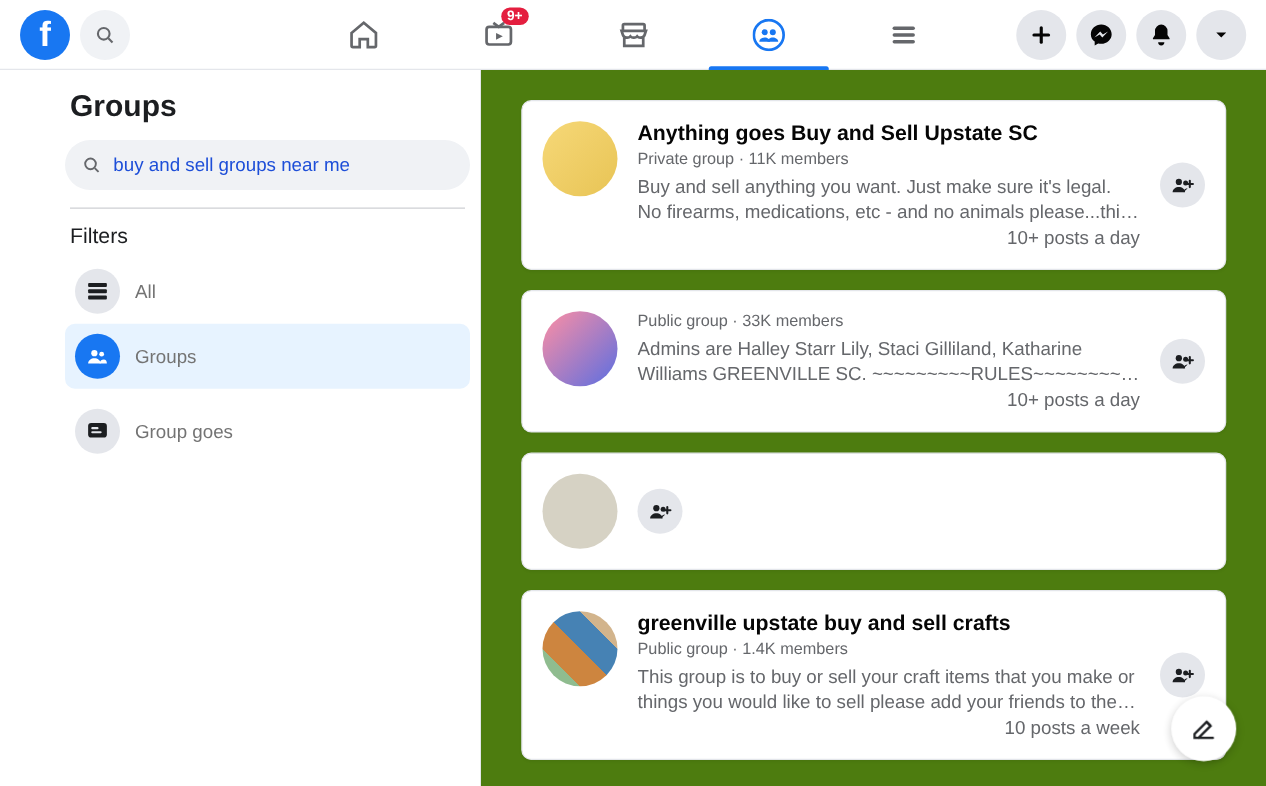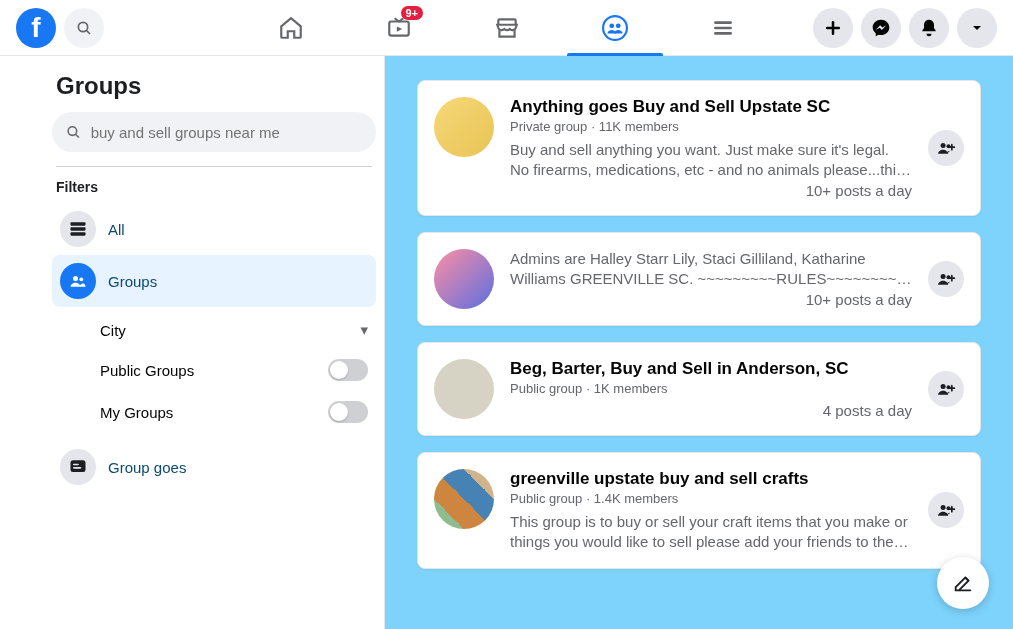--- a/index.html
+++ b/index.html
@@ -12,34 +12,34 @@
   .nav-tab { width: 100px; height: 56px; display: flex; align-items: center; justify-content: center; color: #65676b; cursor: pointer; position: relative; }
   .nav-tab.active { color: #1877f2; }
   .nav-tab.active::after { content: ""; position: absolute; bottom: 0; left: 2px; right: 2px; height: 3px; background: #1877f2; border-radius: 2px 2px 0 0; }
   .badge { position: absolute; top: 6px; left: 52px; background: #e41e3f; color: #fff; font-size: 11px; font-weight: bold; padding: 1px 5px; border-radius: 9px; }
   .header-right { margin-left: auto; display: flex; align-items: center; gap: 8px; }
   .hdr-btn { width: 40px; height: 40px; border-radius: 50%; background: #e4e6eb; display: flex; align-items: center; justify-content: center; color: #050505; cursor: pointer; }
   .container { display: flex; height: calc(629px - 56px); }
   .sidebar { width: 348px; padding: 16px 8px 0 16px; overflow-y: auto; margin-left: 36px; }
   .page-title { font-size: 24px; font-weight: bold; margin-bottom: 12px; padding: 0 4px; }
   .search-box { background: #f0f2f5; border-radius: 50px; height: 40px; display: flex; align-items: center; padding: 0 14px; gap: 10px; margin-bottom: 14px; }
-  .search-box input { border: none; background: transparent; outline: none; font-size: 15px; width: 100%; color: #737373; }
+  .search-box input { border: none; background: transparent; outline: none; font-size: 15px; width: 100%; color: #1d4ed8; }
   .divider { height: 1px; background: #ced0d4; margin: 0 4px 12px; }
-  .filters-title { font-weight: 700; font-size: 14px; padding: 0 4px 8px; }
+  .filters-title { font-weight: 400; font-size: 17px; padding: 0 4px 8px; }
   .filter-row { display: flex; align-items: center; gap: 12px; padding: 8px; border-radius: 8px; cursor: pointer; }
   .filter-row.active { background: #e7f3ff; }
   .filter-icon { width: 36px; height: 36px; border-radius: 50%; background: #e4e6eb; display: flex; align-items: center; justify-content: center; flex-shrink: 0; color: #1c1e21; }
   .filter-row.active .filter-icon { background: #1877f2; color: #fff; }
-  .filter-label { font-size: 15px; color: #0c4a6e; font-weight: 500; }
+  .filter-label { font-size: 15px; color: #737373; font-weight: 500; }
   .sub-filters { padding-left: 48px; margin-top: 4px; }
   .sub-row { display: flex; align-items: center; justify-content: space-between; padding: 10px 8px 10px 0; cursor: pointer; font-size: 15px; color: #050505; }
   .chev { color: #65676b; }
   .toggle { width: 40px; height: 22px; border-radius: 12px; background: #ced0d4; position: relative; cursor: pointer; }
   .toggle::after { content: ""; position: absolute; width: 18px; height: 18px; border-radius: 50%; background: #fff; top: 2px; left: 2px; box-shadow: 0 1px 2px rgba(0,0,0,.2); }
-  .main { flex: 1; padding: 24px 32px; overflow-y: auto; background: #7dd3fc; border-left: 1px solid #e4e6eb; }
+  .main { flex: 1; padding: 24px 32px; overflow-y: auto; background: #4d7c0f; border-left: 1px solid #e4e6eb; }
   .card { background: #fff; border: 1px solid #e4e6eb; border-radius: 8px; padding: 16px; margin-bottom: 16px; display: flex; gap: 16px; box-shadow: 0 1px 2px rgba(0,0,0,.05); }
   .avatar { width: 60px; height: 60px; border-radius: 50%; flex-shrink: 0; display: flex; align-items: center; justify-content: center; font-size: 10px; text-align: center; overflow: hidden; }
   .card-body { flex: 1; min-width: 0; }
   .card-title { font-weight: 600; font-size: 17px; color: #050505; margin-bottom: 2px; }
   .card-meta { font-size: 13px; color: #65676b; margin-bottom: 6px; }
   .card-desc { font-size: 15px; color: #65676b; line-height: 1.33; display: -webkit-box; -webkit-line-clamp: 2; -webkit-box-orient: vertical; overflow: hidden; }
   .card-activity { font-size: 15px; color: #65676b; margin-top: 2px; text-align: right; }
   .join-btn { width: 36px; height: 36px; border-radius: 50%; background: #e4e6eb; display: flex; align-items: center; justify-content: center; flex-shrink: 0; cursor: pointer; align-self: center; color: #1c1e21; }
   .fab { position: fixed; bottom: 20px; right: 24px; width: 52px; height: 52px; border-radius: 50%; background: #fff; box-shadow: 0 2px 8px rgba(0,0,0,.2); display: flex; align-items: center; justify-content: center; cursor: pointer; color: #1c1e21; }
   svg { display: block; }
@@ -149,34 +149,20 @@
           <svg width="20" height="20" viewBox="0 0 24 24" fill="currentColor">
             <circle cx="9" cy="9" r="3"></circle>
             <circle cx="16" cy="10" r="2.3"></circle>
             <path d="M3 19c0-3 3-5 6-5s6 2 6 5"></path>
             <path d="M14 19c0-2.5 2-4 4-4s3 1.5 3 4"></path>
           </svg>
         </div>
       <span class="filter-label">Groups</span>
     </div>
 
-    <div class="sub-filters">
-      <div class="sub-row">
-        <span>City</span>
-        <span class="chev">▾</span>
-      </div>
-      <div class="sub-row">
-        <span>Public Groups</span>
-        <div class="toggle"></div>
-      </div>
-      <div class="sub-row">
-        <span>My Groups</span>
-        <div class="toggle"></div>
-      </div>
-    </div>
 
     <div class="filter-row" style="margin-top:8px">
       <div class="filter-icon">
           <svg width="20" height="20" viewBox="0 0 24 24" fill="currentColor">
             <rect x="3" y="4" width="18" height="14" rx="3"></rect>
             <rect x="6" y="8" width="7" height="2" rx="1" fill="#e4e6eb"></rect>
             <rect x="6" y="12" width="10" height="2" rx="1" fill="#e4e6eb"></rect>
           </svg>
         </div>
       <span class="filter-label">Group goes</span>
@@ -198,57 +184,53 @@
             <circle cx="15" cy="10" r="2.4"></circle>
             <path d="M2.5 19c0-3 3-5 6-5s6 2 6 5"></path>
             <path d="M13 19c0-2.3 2-3.8 4-3.8"></path>
             <path d="M19 8v6M16 11h6" stroke="currentColor" stroke-width="2" stroke-linecap="round" fill="none"></path>
           </svg>
     </div>
       </div>
       <div class="card">
     <div class="avatar" style="background:linear-gradient(135deg,#ff8fa3,#5b6ee1)"></div>
     <div class="card-body">
+      <div class="card-meta">Public group · 33K members</div>
       <div class="card-desc">Admins are Halley Starr Lily, Staci Gilliland, Katharine Williams GREENVILLE SC. ~~~~~~~~~RULES~~~~~~~~ 1)Do not repost the same thing...</div>
       <div class="card-activity">10+ posts a day</div>
     </div>
     <div class="join-btn">
       <svg width="20" height="20" viewBox="0 0 24 24" fill="currentColor">
             <circle cx="8.5" cy="9" r="3"></circle>
             <circle cx="15" cy="10" r="2.4"></circle>
             <path d="M2.5 19c0-3 3-5 6-5s6 2 6 5"></path>
             <path d="M13 19c0-2.3 2-3.8 4-3.8"></path>
             <path d="M19 8v6M16 11h6" stroke="currentColor" stroke-width="2" stroke-linecap="round" fill="none"></path>
           </svg>
     </div>
       </div>
       <div class="card">
     <div class="avatar" style="background:#d6d2c4"></div>
-    <div class="card-body">
-      <div class="card-title">Beg, Barter, Buy and Sell in Anderson, SC</div>
-      <div class="card-meta">Public group · 1K members</div>
-
-      <div class="card-activity">4 posts a day</div>
-    </div>
     <div class="join-btn">
       <svg width="20" height="20" viewBox="0 0 24 24" fill="currentColor">
             <circle cx="8.5" cy="9" r="3"></circle>
             <circle cx="15" cy="10" r="2.4"></circle>
             <path d="M2.5 19c0-3 3-5 6-5s6 2 6 5"></path>
             <path d="M13 19c0-2.3 2-3.8 4-3.8"></path>
             <path d="M19 8v6M16 11h6" stroke="currentColor" stroke-width="2" stroke-linecap="round" fill="none"></path>
           </svg>
     </div>
       </div>
       <div class="card">
     <div class="avatar" style="background:linear-gradient(45deg,#8fbc8f 25%,#cd853f 25% 50%,#4682b4 50% 75%,#d2b48c 75%)"></div>
     <div class="card-body">
       <div class="card-title">greenville upstate buy and sell crafts</div>
       <div class="card-meta">Public group · 1.4K members</div>
       <div class="card-desc">This group is to buy or sell your craft items that you make or things you would like to sell please add your friends to the group please meet in a...</div>
+      <div class="card-activity">10 posts a week</div>
     </div>
     <div class="join-btn">
       <svg width="20" height="20" viewBox="0 0 24 24" fill="currentColor">
             <circle cx="8.5" cy="9" r="3"></circle>
             <circle cx="15" cy="10" r="2.4"></circle>
             <path d="M2.5 19c0-3 3-5 6-5s6 2 6 5"></path>
             <path d="M13 19c0-2.3 2-3.8 4-3.8"></path>
             <path d="M19 8v6M16 11h6" stroke="currentColor" stroke-width="2" stroke-linecap="round" fill="none"></path>
           </svg>
     </div>

